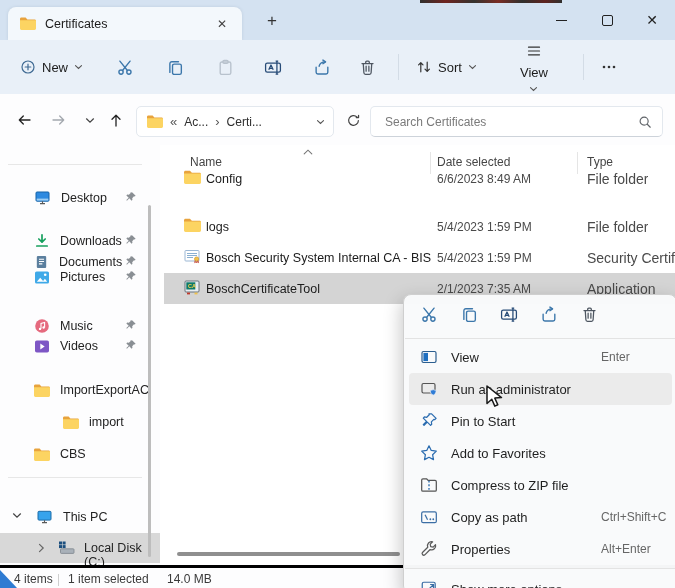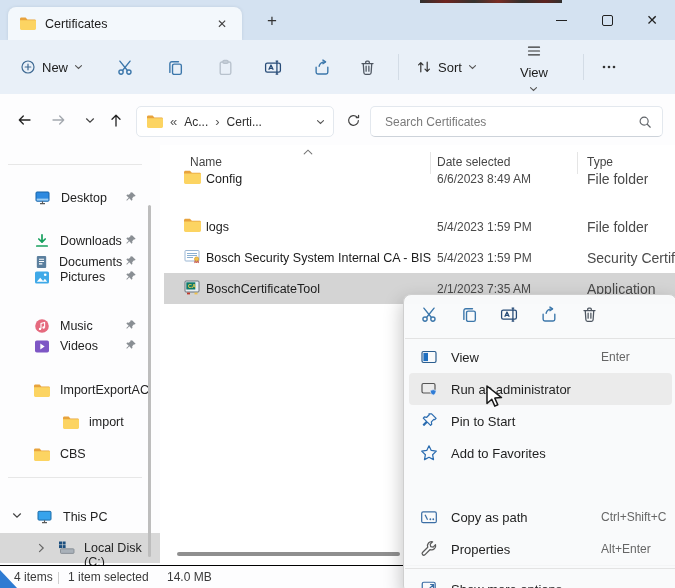--- a/index.html
+++ b/index.html
@@ -63,21 +63,21 @@
   .frow.selected{background:#d4d4d4;}
   .fcell-name{position:absolute;left:42px;top:0;height:31px;display:flex;align-items:center;font-size:12.5px;color:#1b1b1b;
               max-width:225px;white-space:nowrap;overflow:hidden;}
   .fcell-icon{position:absolute;left:20px;top:7px;}
   .fcell-date{position:absolute;left:273px;top:0;height:31px;display:flex;align-items:center;font-size:12px;color:#4a4a4a;white-space:nowrap;}
   .fcell-type{position:absolute;left:423px;top:0;height:31px;display:flex;align-items:center;font-size:14px;color:#4a4a4a;
               max-width:88px;white-space:nowrap;overflow:hidden;text-align:right;}
   .h-scrollbar{position:absolute;left:17px;top:407px;width:223px;height:4px;background:#8f8f8f;border-radius:2px;}
 
   
-  .statusbar{position:absolute;left:0;top:565px;width:675px;height:23px;background:#fdfdfe;border-top:1px solid #000000;box-sizing:border-box;padding-left:32px;}
+  .statusbar{position:absolute;left:0;top:565px;width:675px;height:23px;background:#fdfdfe;border-top:3px solid #000000;box-sizing:border-box;padding-left:32px;}
   .sb-txt{position:absolute;top:4px;font-size:12px;color:#3a3a3a;}
   .sb-div{position:absolute;left:58px;top:6px;width:1px;height:12px;background:#cfcfcf;}
   .corner-wedge{position:absolute;left:0;top:570px;width:0;height:0;border-bottom:18px solid #2e7bd2;border-right:17px solid transparent;}
 
   
   .ctx{position:absolute;left:403px;top:294px;width:274px;height:300px;background:rgba(249,250,251,.98);
        border:1px solid #cfcfcf;border-radius:8px;box-shadow:-2px 6px 18px rgba(0,0,0,.22);box-sizing:border-box;}
   .ctx-qa{position:absolute;top:4px;width:36px;height:30px;display:flex;align-items:center;justify-content:center;border-radius:4px;}
   .ctx-divider{position:absolute;left:1px;width:270px;height:1px;background:#e3e3e3;}
   .ctx-item{position:absolute;left:5px;width:263px;height:32px;display:flex;align-items:center;padding-left:11px;box-sizing:border-box;border-radius:4px;}
@@ -574,20 +574,27 @@
       <span class="ctx-label">Pin to Start</span>
     </div>
 
     <div class="ctx-item" style="top:142px;">
       <svg class="ctx-ic" viewBox="0 0 16 16">
           <path d="M8 1.6l2 4.1 4.5.6-3.3 3.2.8 4.4L8 11.8l-4 2.1.8-4.4-3.3-3.2L6 5.7z" fill="none" stroke="#2b6cb0" stroke-width="1.1" stroke-linejoin="round"></path>
         </svg>
       <span class="ctx-label">Add to Favorites</span>
     </div>
 
+    <div class="ctx-item" style="top:174px;">
+      <svg class="ctx-ic" viewBox="0 0 16 16">
+          <path d="M1.5 3.6c0-.6.5-1.1 1.1-1.1h3.2l1.4 1.4h6.2c.6 0 1.1.5 1.1 1.1v7.4c0 .6-.5 1.1-1.1 1.1H2.6c-.6 0-1.1-.5-1.1-1.1z" fill="none" stroke="#555" stroke-width="1.1" stroke-linejoin="round"></path>
+          <path d="M8 4.2v9" stroke="#2b6cb0" stroke-width="1.2" stroke-dasharray="1.6 1.6"></path>
+        </svg>
+      <span class="ctx-label">Compress to ZIP file</span>
+    </div>
 
     <div class="ctx-item" style="top:238px;">
       <svg class="ctx-ic" viewBox="0 0 16 16">
           <path d="M13.8 4.2a3.6 3.6 0 0 1-4.8 4.3L4.3 13.2a1.5 1.5 0 0 1-2.1-2.1L6.9 6.4A3.6 3.6 0 0 1 11.2 1.6L9.1 3.7l.4 2.2 2.2.4z" fill="none" stroke="#5a5a5a" stroke-width="1.1" stroke-linejoin="round"></path>
         </svg>
       <span class="ctx-label">Properties</span>
       <span class="ctx-short">Alt+Enter</span>
     </div>
 
     <div class="ctx-item" style="top:206px;">

